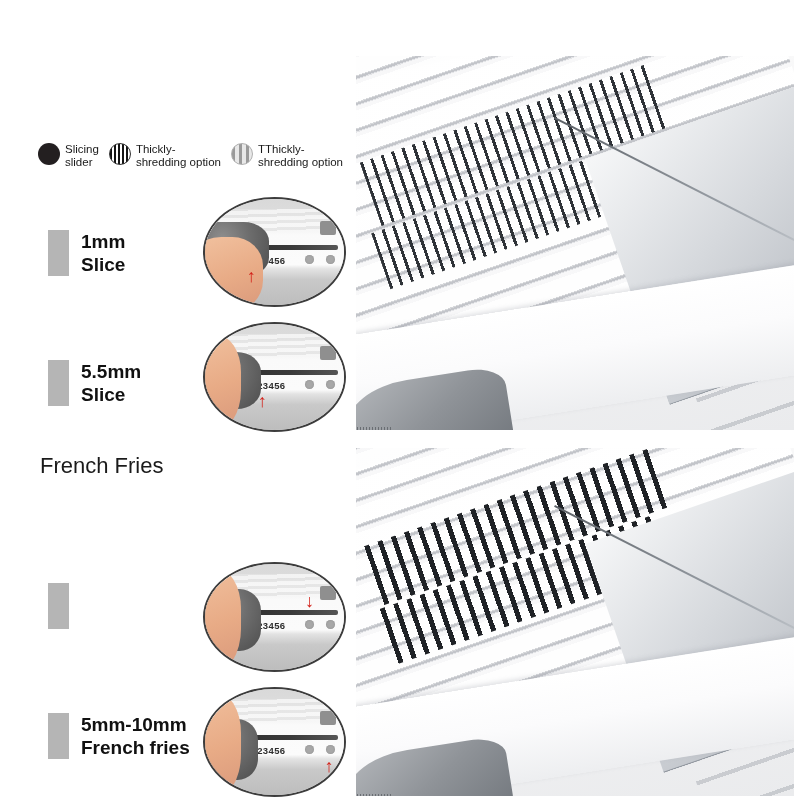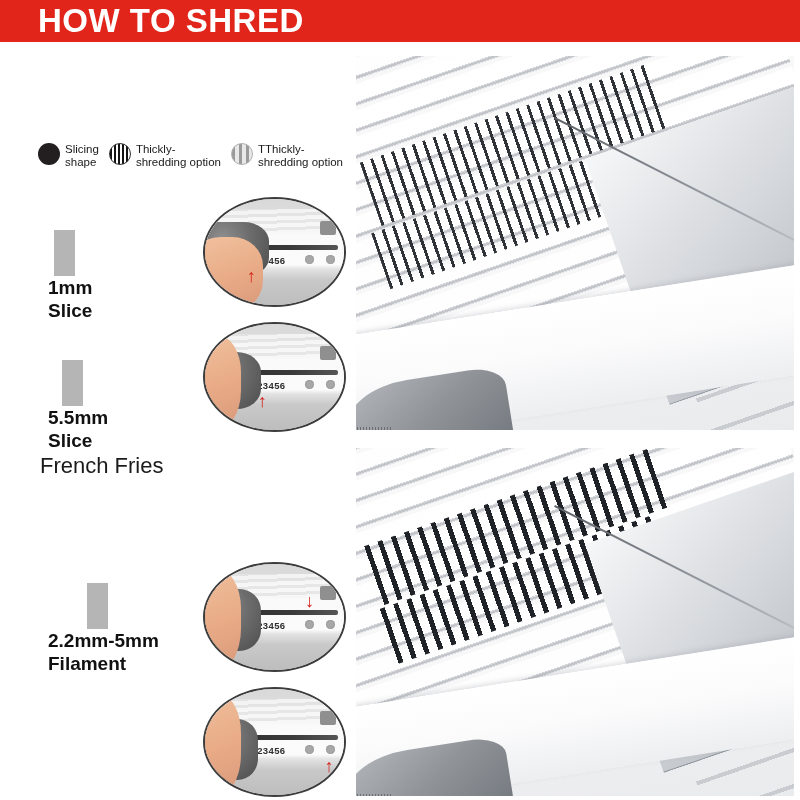--- a/index.html
+++ b/index.html
@@ -87,21 +87,20 @@
     line-height: 12.5px;
     color: #1a1a1a;
     white-space: nowrap;
   }
 
   
   .measure-row {
     position: absolute;
     display: flex;
     align-items: center;
-    flex-direction: column;
   }
   .measure-bar {
     width: 21px;
     height: 46px;
     background: #b5b5b5;
     flex: 0 0 auto;
     margin-right: 12px;
   }
   .measure-text {
     font-size: 19px;
@@ -404,32 +403,29 @@
     transform-origin: 0 0;
     background: linear-gradient(180deg, #ffffff 0%, #f3f4f6 60%, #e4e6e9 100%);
     box-shadow: 0 2px 4px rgba(150,155,165,.35);
   }
 </style>
 </head>
 <body>
 
 <div class="page">
 
-  <div class="header-band">
-    <div class="header-title">HOW TO SHRED</div>
-  </div>
 
 
   <div class="legend">
 
     <div class="legend-item li0">
       <span class="swatch-circle sw-solid"></span>
       <span class="legend-text">
         <span>Slicing</span><br>
-        <span>shape</span>
+        <span>slider</span>
       </span>
     </div>
 
     <div class="legend-item li1">
       <span class="swatch-circle sw-thin"></span>
       <span class="legend-text">
         <span>Thickly-</span><br>
         <span>shredding option</span>
       </span>
     </div>
@@ -455,26 +451,29 @@
   <div class="measure-row mr1">
     <div class="measure-bar"></div>
     <div class="measure-text">
       <span>5.5mm</span><br>
       <span>Slice</span>
     </div>
   </div>
 
   <div class="measure-row mr2">
     <div class="measure-bar"></div>
+  </div>
+
+  <div class="measure-row mr3">
+    <div class="measure-bar"></div>
     <div class="measure-text">
-      <span>2.2mm-5mm</span><br>
-      <span>Filament</span>
-    </div>
-  </div>
-
+      <span>5mm-10mm</span><br>
+      <span>French fries</span>
+    </div>
+  </div>
 
   <div class="ff-head">French Fries</div>
 
   <div class="inset in0">
     <div class="inset-body"></div>
     <div class="corner-tab"></div>
     <div class="scale-row">
       <span class="mini-dot"></span>
       <span class="mini-striped"></span>
       <span class="scale-nums">23456</span>

